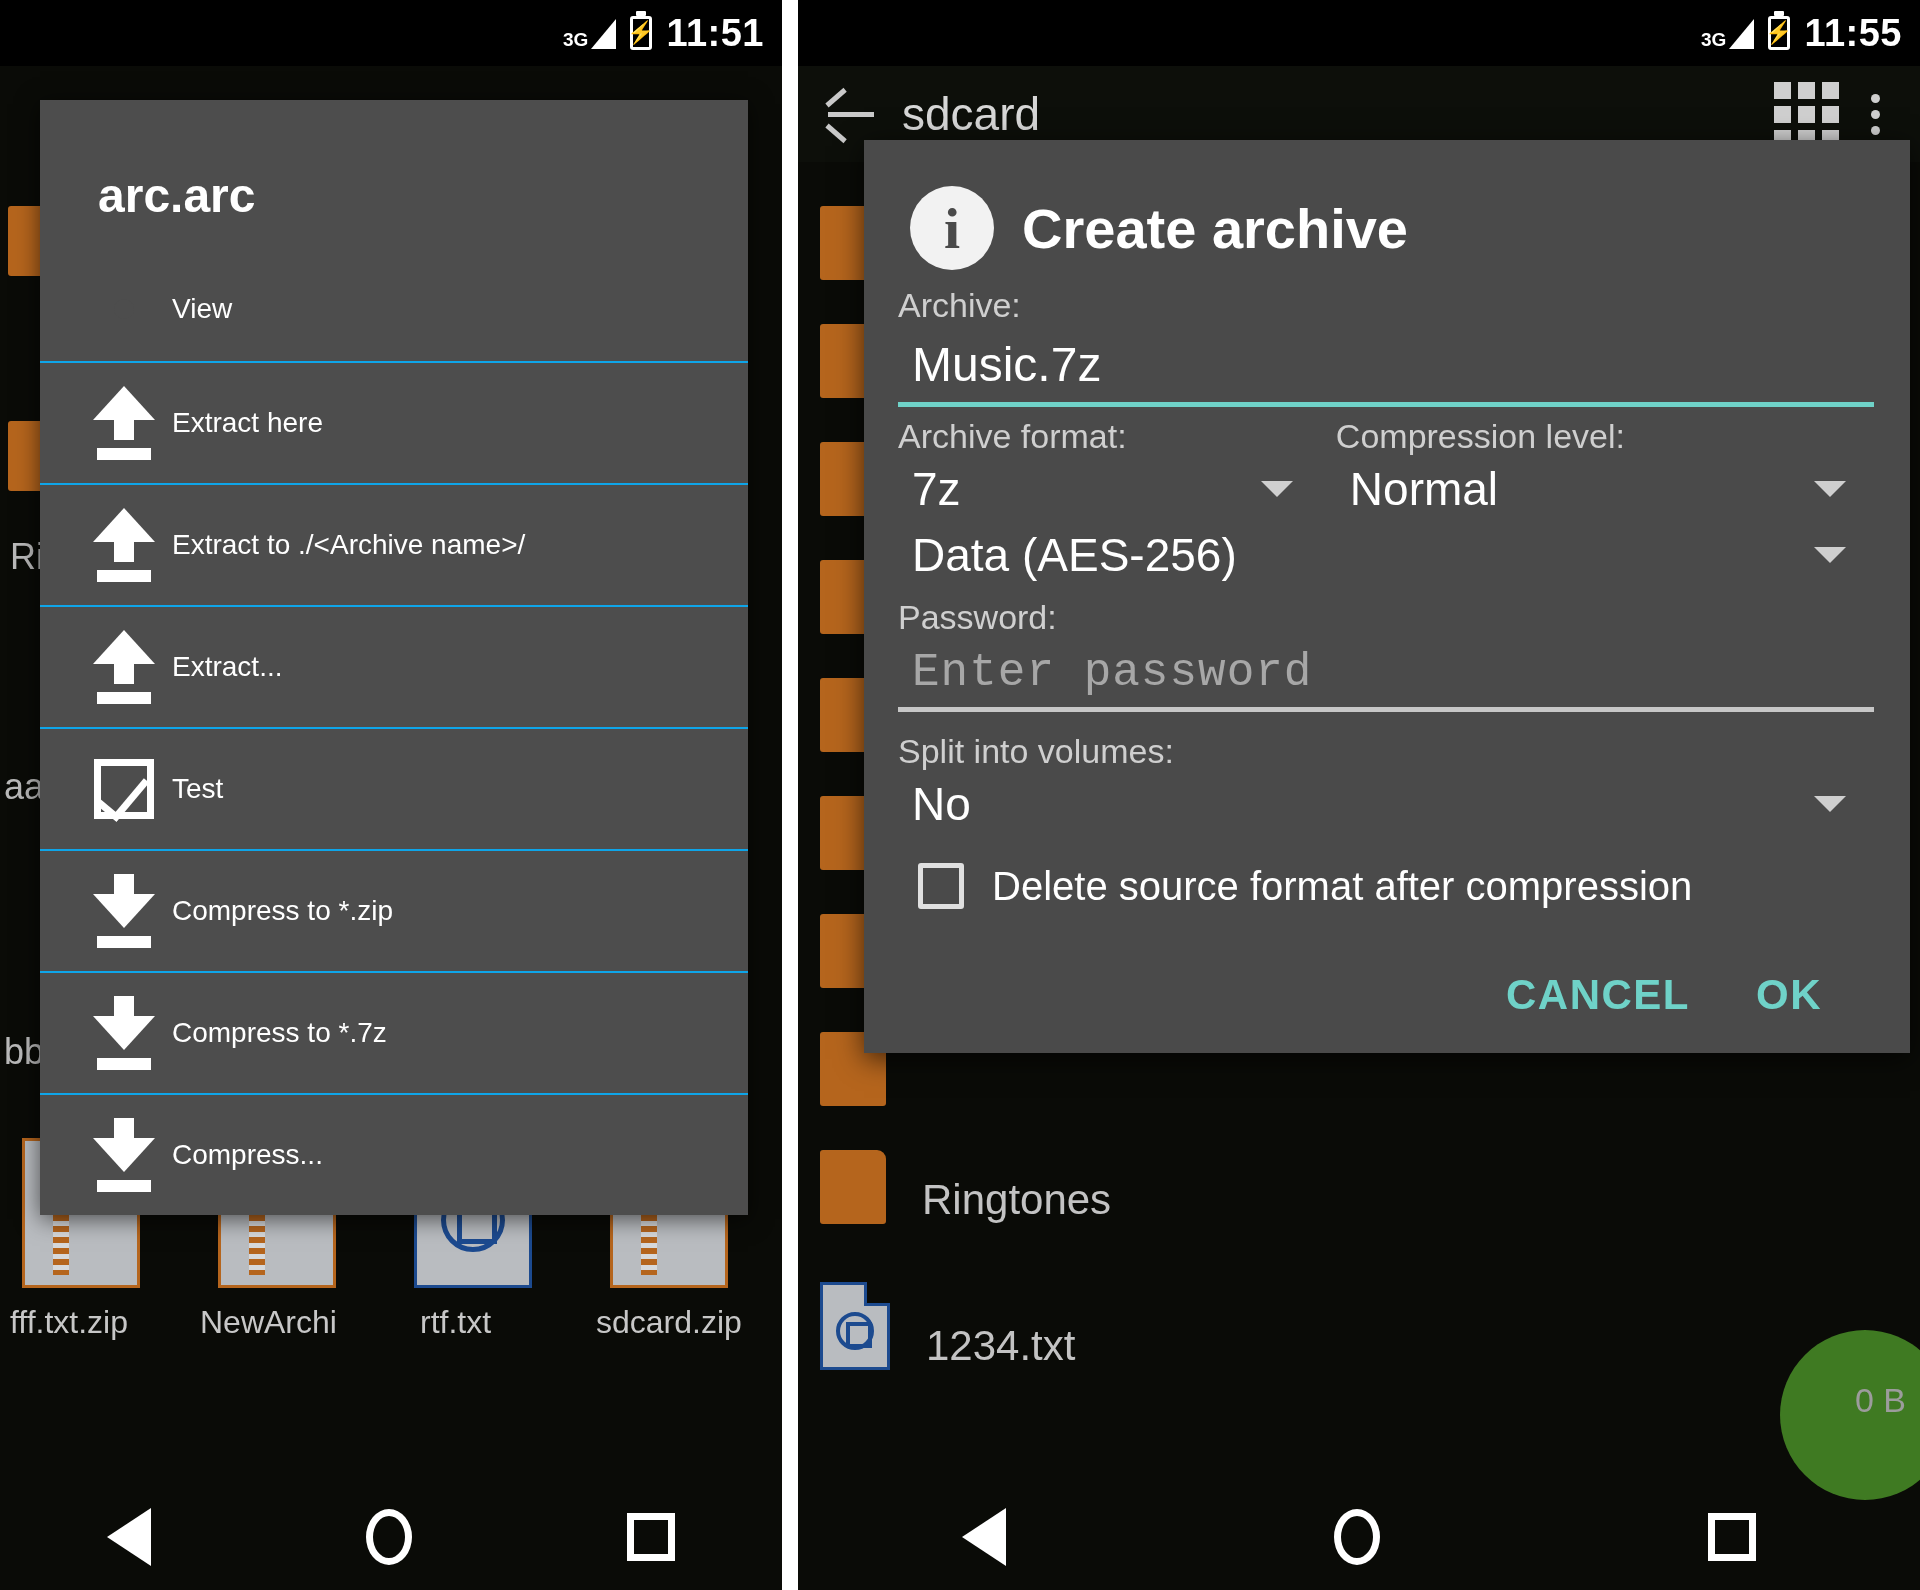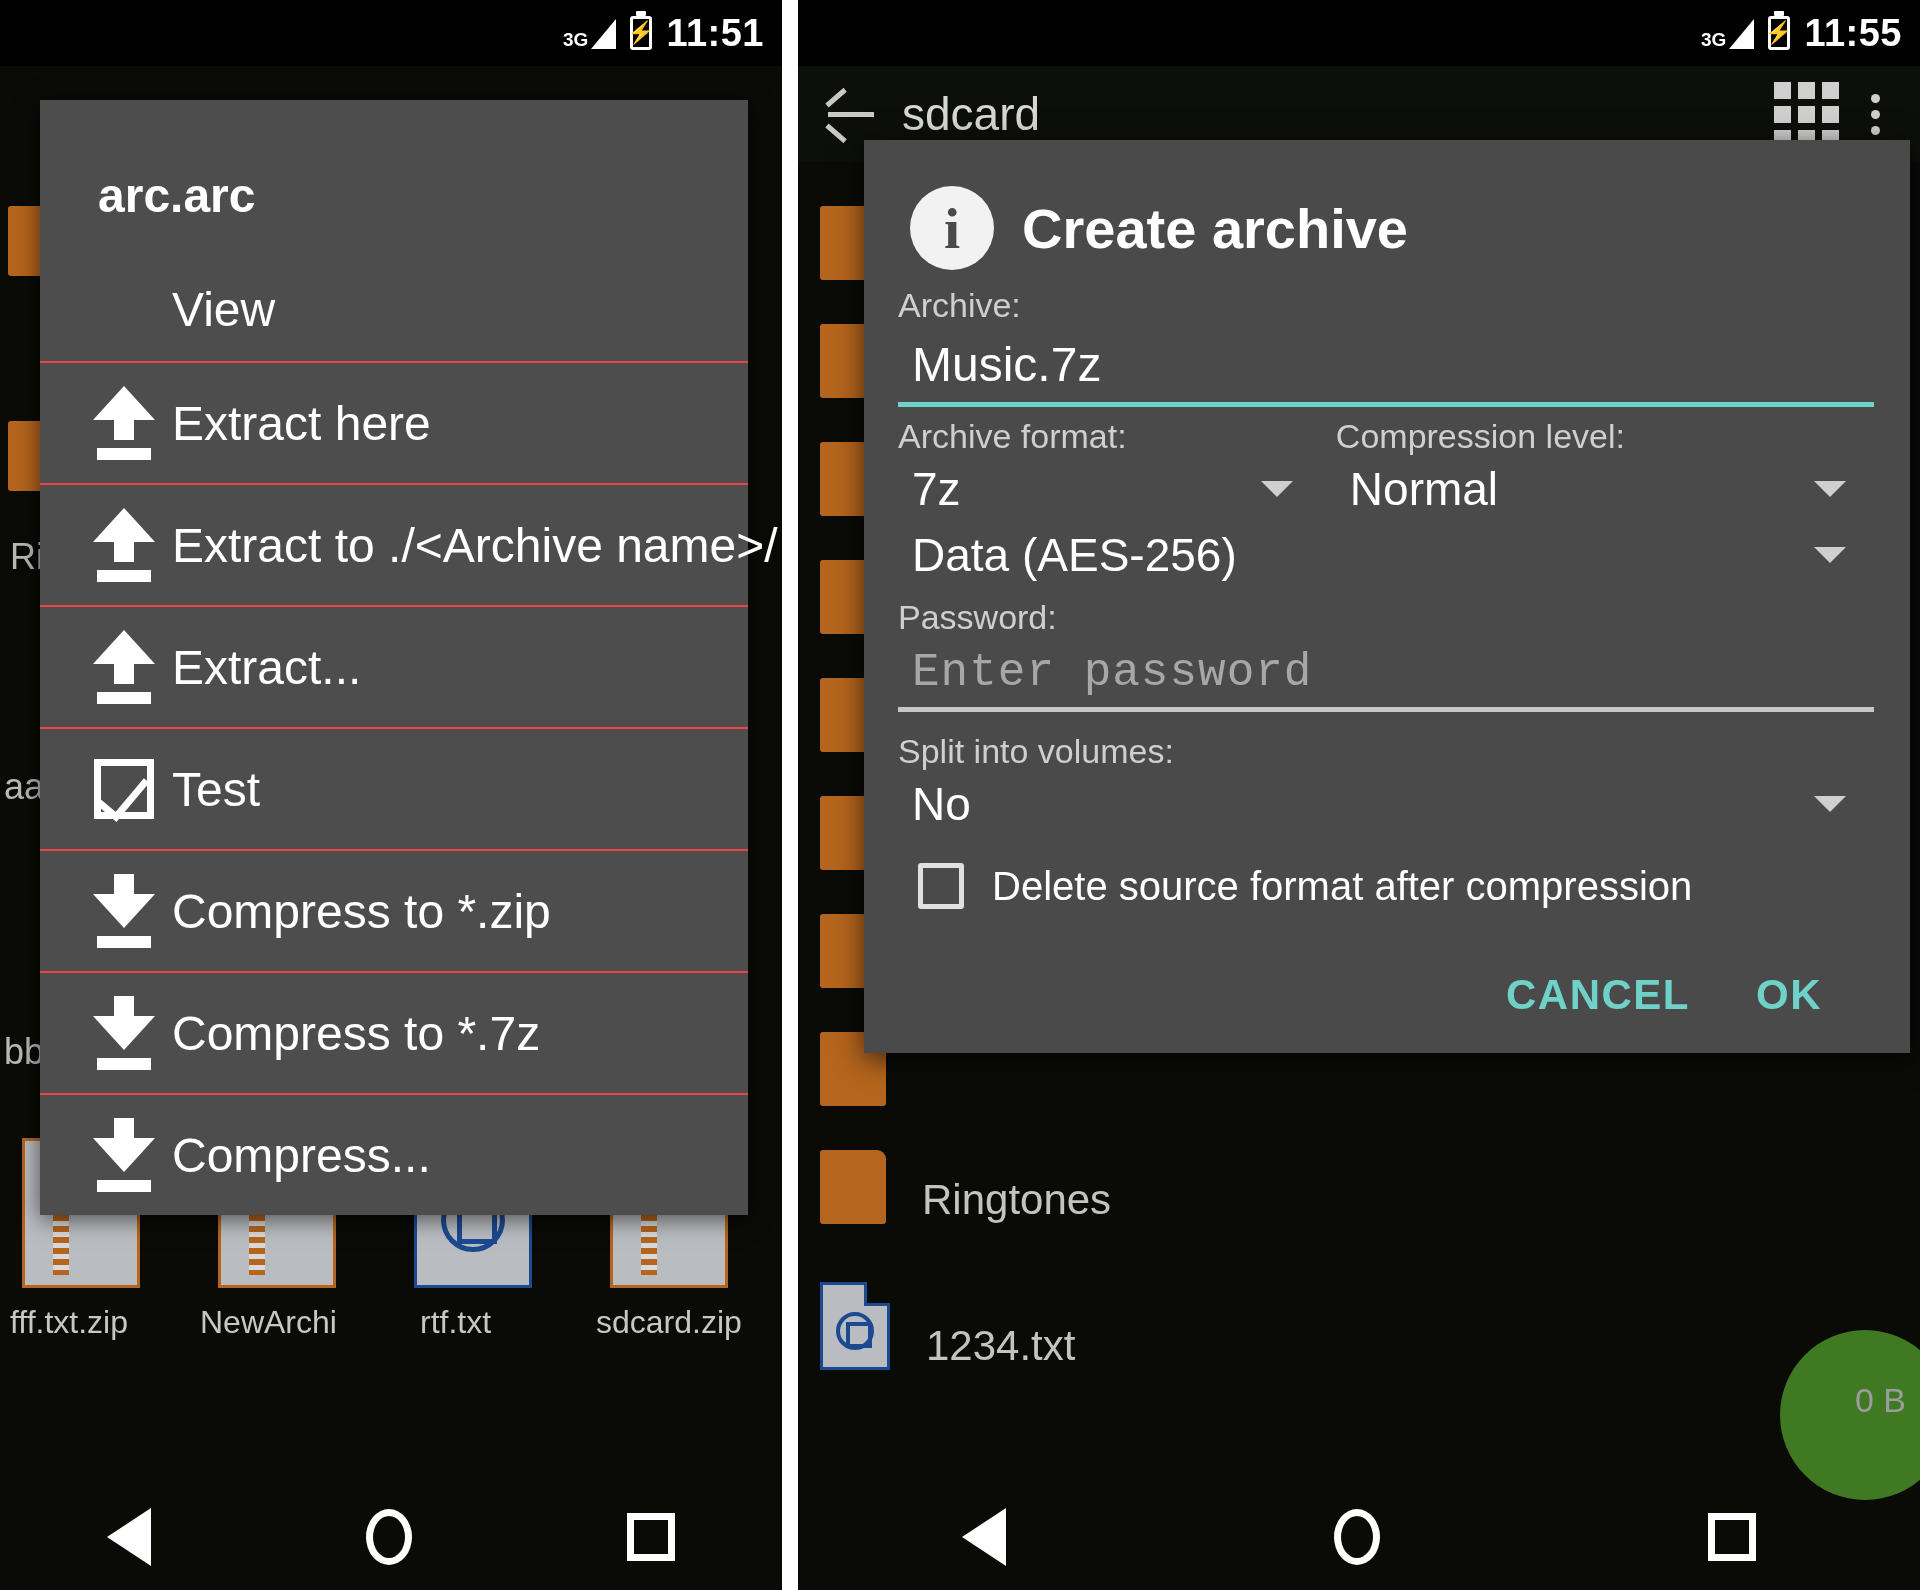--- a/index.html
+++ b/index.html
@@ -87,24 +87,24 @@
     position: absolute; left: 40px; top: 100px; width: 708px;
     background: #4d4d4d; z-index: 30;
     box-shadow: 0 4px 22px rgba(0,0,0,.6);
   }
   .popup-title {
     color: #ffffff; font-size: 48px; font-weight: bold;
     padding: 68px 0 34px 58px;
   }
   .menu-item {
     display: flex; align-items: center; height: 122px;
-    padding-left: 36px; border-top: 2px solid #ef4444;
+    padding-left: 36px; border-top: 2px solid #0ea5e9;
   }
   .menu-item.first { border-top: none; height: 104px; }
-  .menu-label { color: #ffffff; font-size: 48px; white-space: nowrap; }
+  .menu-label { color: #ffffff; font-size: 28px; white-space: nowrap; }
   .mi-icon { width: 96px; display:flex; align-items:center; justify-content:center; flex: 0 0 96px; }
 
   .eye-ic { position: relative; width: 62px; height: 42px; }
   .eye-ic .outer {
     width: 62px; height: 42px; background:#fff;
     border-radius: 50% / 50%;
   }
   .eye-ic .pupil {
     position:absolute; left:50%; top:50%; transform:translate(-50%,-50%);
     width: 20px; height: 20px; background:#4d4d4d; border-radius:50%;

